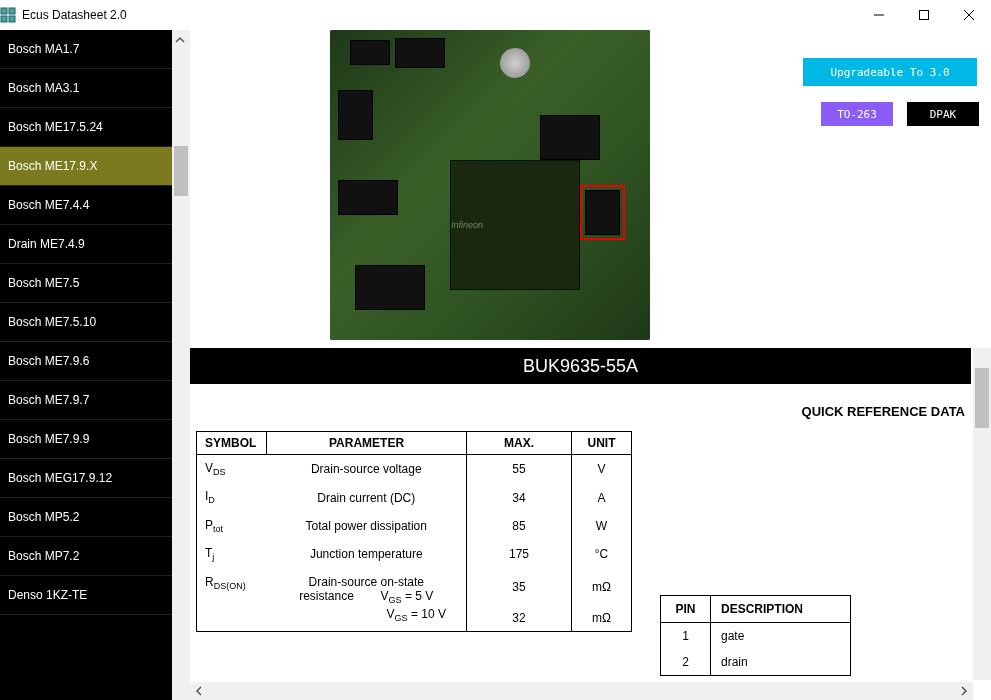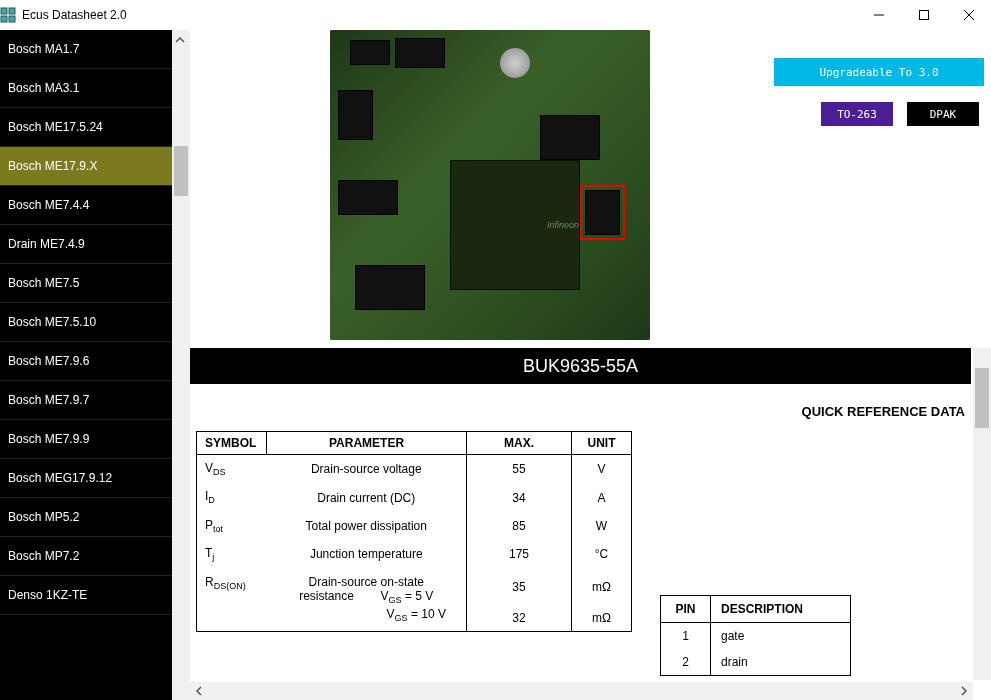--- a/index.html
+++ b/index.html
@@ -19,25 +19,25 @@
     
     .scroll-gutter { width: 18px; background: #f0f0f0; display: flex; flex-direction: column; align-items: center; padding-top: 4px; }
     .scroll-arrow { width: 12px; height: 12px; color: #555; }
     .scroll-track { flex: 1; width: 14px; position: relative; margin-top: 100px; }
     .scroll-thumb { position: absolute; top: 0; width: 14px; height: 50px; background: #c0c0c0; }
     
     .content { flex: 1; background: #fff; position: relative; overflow: hidden; }
     
     .board-image { position: absolute; top: 0; left: 140px; width: 320px; height: 310px; background: #2a5020; border-radius: 2px; overflow: hidden; }
     
-    .upgrade-btn { position: absolute; top: 28px; right: 7px; width: 210px; height: 28px; background: #00b8e6; color: #fff; font-size: 11px; display: flex; align-items: center; justify-content: center; font-family: monospace; cursor: pointer; }
+    .upgrade-btn { position: absolute; top: 28px; right: 14px; width: 174px; height: 28px; background: #00b8e6; color: #fff; font-size: 11px; display: flex; align-items: center; justify-content: center; font-family: monospace; cursor: pointer; }
     
     .pkg-buttons { position: absolute; top: 70px; right: 10px; display: flex; gap: 10px; }
     .pkg-btn { width: 76px; height: 28px; display: flex; align-items: center; justify-content: center; font-size: 11px; font-family: monospace; border: 2px solid #fff; cursor: pointer; }
-    .pkg-btn.to263 { background: #4c1d95; color: #fff; }
+    .pkg-btn.to263 { background: #8b5cf6; color: #fff; }
     .pkg-btn.dpak { background: #000; color: #fff; }
     
     .part-header { position: absolute; top: 318px; left: 0; right: 20px; height: 36px; background: #000; color: #fff; font-size: 18px; display: flex; align-items: center; justify-content: center; }
     
     .datasheet-area { position: absolute; top: 370px; left: 0; right: 20px; bottom: 20px; background: #fff; padding: 4px 6px; overflow: hidden; }
     .section-title { font-weight: bold; font-size: 13px; margin-bottom: 12px; text-align: right; }
     
     .ref-table { border-collapse: collapse; border: 1px solid #000; }
     .ref-table th, .ref-table td { border: 1px solid #000; padding: 4px 8px; font-size: 12px; }
     .ref-table th { font-weight: bold; text-align: center; }
@@ -59,21 +59,21 @@
     .pin-table tbody td { border-top: none; border-bottom: none; }
     
     .content-scrollbar-v { position: absolute; right: 0; top: 318px; bottom: 20px; width: 18px; background: #f0f0f0; }
     .content-scrollbar-v .thumb { position: absolute; top: 20px; left: 2px; width: 14px; height: 60px; background: #c0c0c0; }
     .content-scrollbar-h { position: absolute; left: 0; right: 18px; bottom: 0; height: 18px; background: #f0f0f0; display: flex; align-items: center; }
     .content-scrollbar-h .arrow { width: 18px; height: 18px; display: flex; align-items: center; justify-content: center; color: #555; }
     .content-scrollbar-h .track { flex: 1; height: 14px; position: relative; }
     
     
     .pcb-bg { width: 100%; height: 100%; background: linear-gradient(135deg, #1e3818 0%, #3a6028 40%, #2d5020 70%, #1e3818 100%); position: relative; }
-    .chip-main { position: absolute; left: 120px; top: 130px; width: 130px; height: 130px; background: #1a2810; border: 1px solid #0a1005; transform: rotate(0deg); display:flex; align-items:center; justify-content:flex-end; color:#6a8a5a; font-size:9px; font-style:italic; }
+    .chip-main { position: absolute; left: 120px; top: 130px; width: 130px; height: 130px; background: #1a2810; border: 1px solid #0a1005; transform: rotate(0deg); display:flex; align-items:center; justify-content:flex-start; color:#6a8a5a; font-size:9px; font-style:italic; }
     .chip-small { position: absolute; background: #111; border: 1px solid #000; }
     .cap-round { position: absolute; width: 30px; height: 30px; background: radial-gradient(circle, #d0d0d0 0%, #888 100%); border-radius: 50%; }
     .highlight-box { position: absolute; border: 2px solid #e00; }
   </style>
 </head>
 <body>
 
 <div class="titlebar">
   <span class="titlebar-icon">
     <svg viewBox="0 0 16 16">

